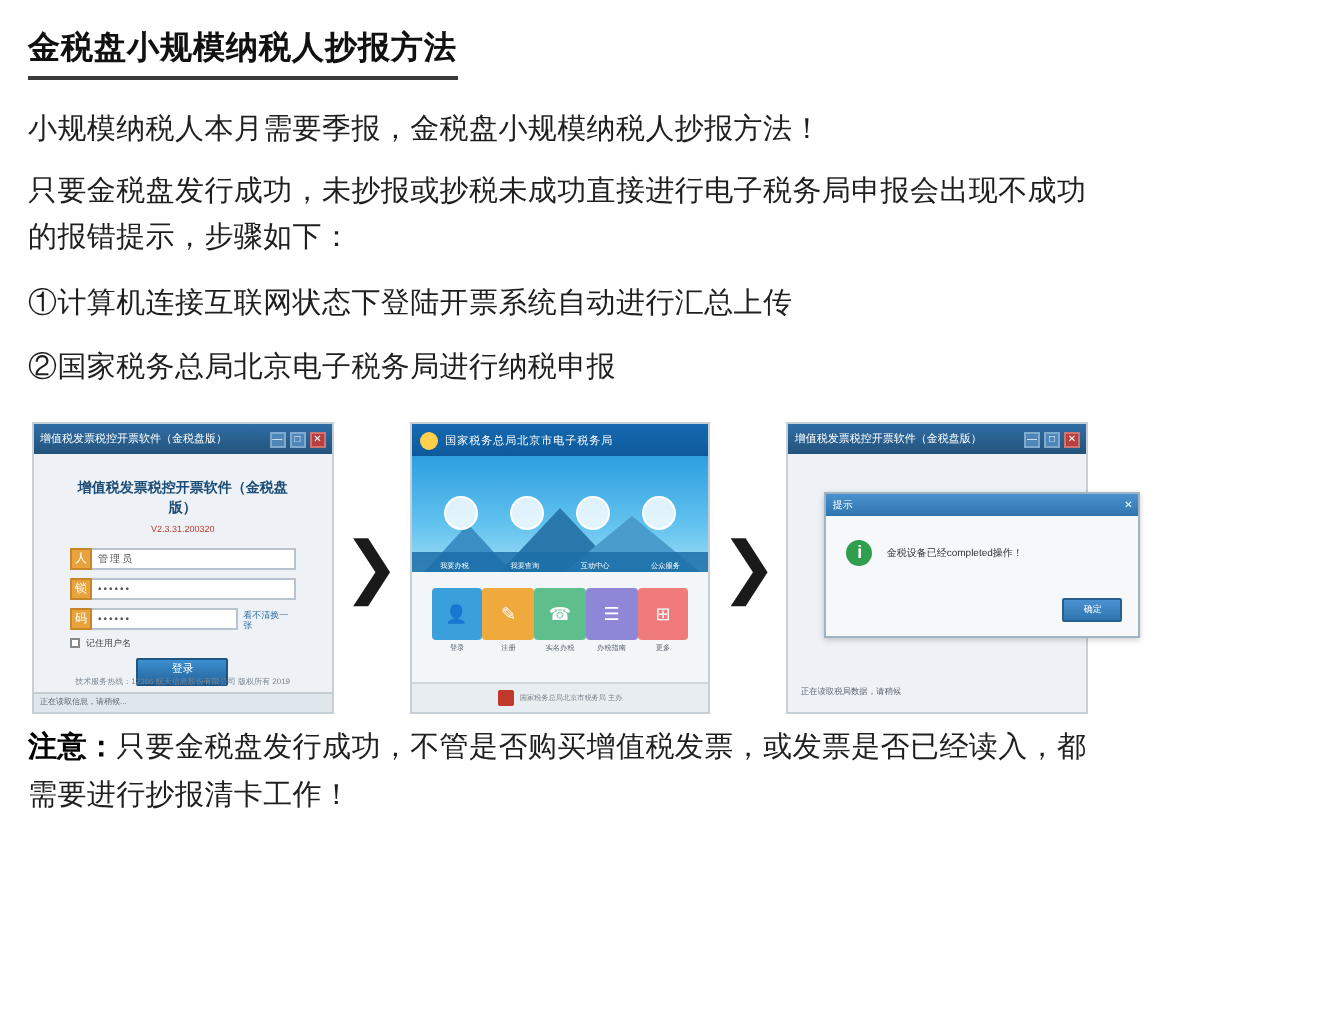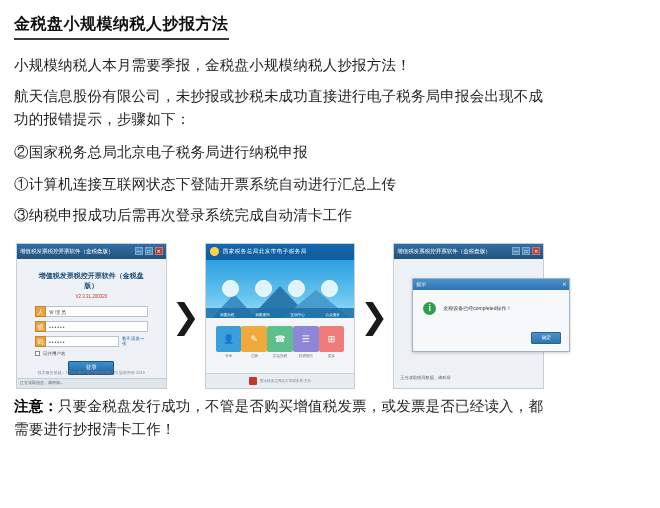--- a/index.html
+++ b/index.html
@@ -440,26 +440,25 @@
   .note b { color: #000; }
 </style>
 </head>
 <body>
 
 <div class="page">
 
   <div class="doc-title">金税盘小规模纳税人抄报方法</div>
 
   <p class="para">小规模纳税人本月需要季报，金税盘小规模纳税人抄报方法！</p>
-  <p class="para spaced">航天信息股份有限公司，未抄报或抄税未成功直接进行电子税务局申报会出现不成功的报错提示，步骤如下：</p>
+  <p class="para spaced">只要金税盘发行成功，未抄报或抄税未成功直接进行电子税务局申报会出现不成功的报错提示，步骤如下：</p>
 
   <div class="steps">
+    <div class="step">①计算机连接互联网状态下登陆开票系统自动进行汇总上传</div>
     <div class="step">②国家税务总局北京电子税务局进行纳税申报</div>
-    <div class="step">①计算机连接互联网状态下登陆开票系统自动进行汇总上传</div>
-    <div class="step">③纳税申报成功后需再次登录系统完成自动清卡工作</div>
   </div>
 
   <div class="figure-row">
 
     <div class="shot shot1">
       <div class="titlebar">
         <span class="tb-text">增值税发票税控开票软件（金税盘版）</span>
         <span class="tb-btns">
           <span class="tb-btn">—</span>
           <span class="tb-btn">□</span>

